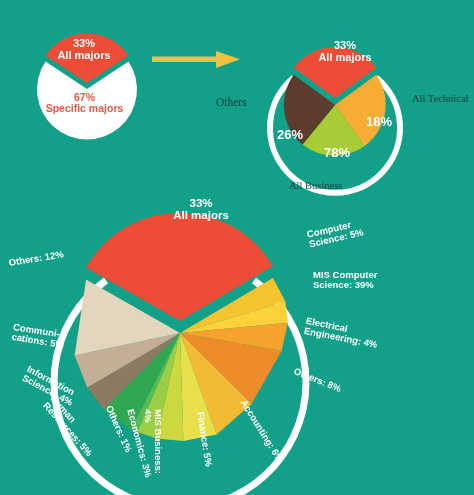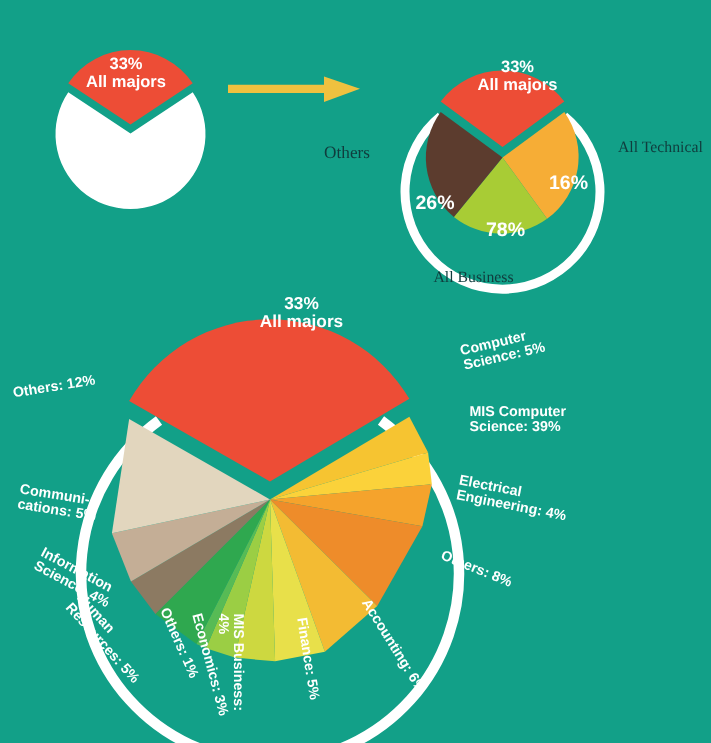--- a/index.html
+++ b/index.html
@@ -68,20 +68,22 @@
   <svg style="left:22px;top:26px;" width="130" height="120" viewBox="0 0 130 120">
 
     <path d="M 65 63 L 23.5 35.5 A 50 50 0 1 0 106.5 35.5 Z" fill="#ffffff"></path>
 
     <g transform="translate(0,-6)">
       <path d="M 65 63 L 23.5 35.5 A 50 50 0 0 1 106.5 35.5 Z" fill="#ed4d36"></path>
     </g>
   </svg>
   <div class="lbl pie1-lbl-a">33%
 All majors</div>
+  <div class="lbl pie1-lbl-b">67%
+Specific majors</div>
 
   <svg style="left:152px;top:50px;" width="90" height="20" viewBox="0 0 90 20">
     <rect x="0" y="6.5" width="70" height="5.5" fill="#efc13f"></rect>
     <path d="M 64 1 L 88 9.2 L 64 18 Z" fill="#efc13f"></path>
   </svg>
 
   <svg style="left:270px;top:30px;" width="160" height="150" viewBox="0 0 160 150">
 
     <path d="M 23.8 47.5 A 65 65 0 1 0 106.2 47.5" fill="none" stroke="#ffffff" stroke-width="6" stroke-linecap="butt"></path>
 
@@ -92,21 +94,21 @@
     <path d="M 65 75 L 32.6 114.6 A 51.3 51.3 0 0 1 23.8 44.7 Z" fill="#5c3c2e"></path>
 
     <g transform="translate(0,-7)">
       <path d="M 65 75 L 23.8 44.7 A 51.3 51.3 0 0 1 106.2 44.7 Z" fill="#ed4d36"></path>
     </g>
   </svg>
 
   <div class="lbl pie2-lbl-a">33%
 All majors</div>
   <div class="lbl pie2-26">26%</div>
-  <div class="lbl pie2-22">16%</div>
+  <div class="lbl pie2-22">18%</div>
   <div class="lbl pie2-19">78%</div>
 
   <div class="lbl dark serif txt-others2">Others</div>
   <div class="lbl dark serif txt-alltech">All Technical</div>
   <div class="lbl dark serif txt-allbiz">All Business</div>
 
   <svg style="left:55px;top:178px;" width="300" height="250" viewBox="0 0 300 250">
 
     <path d="M 51.0 102.3 A 126 126 0 1 0 199.0 102.3" fill="none" stroke="#ffffff" stroke-width="7"></path>
 

